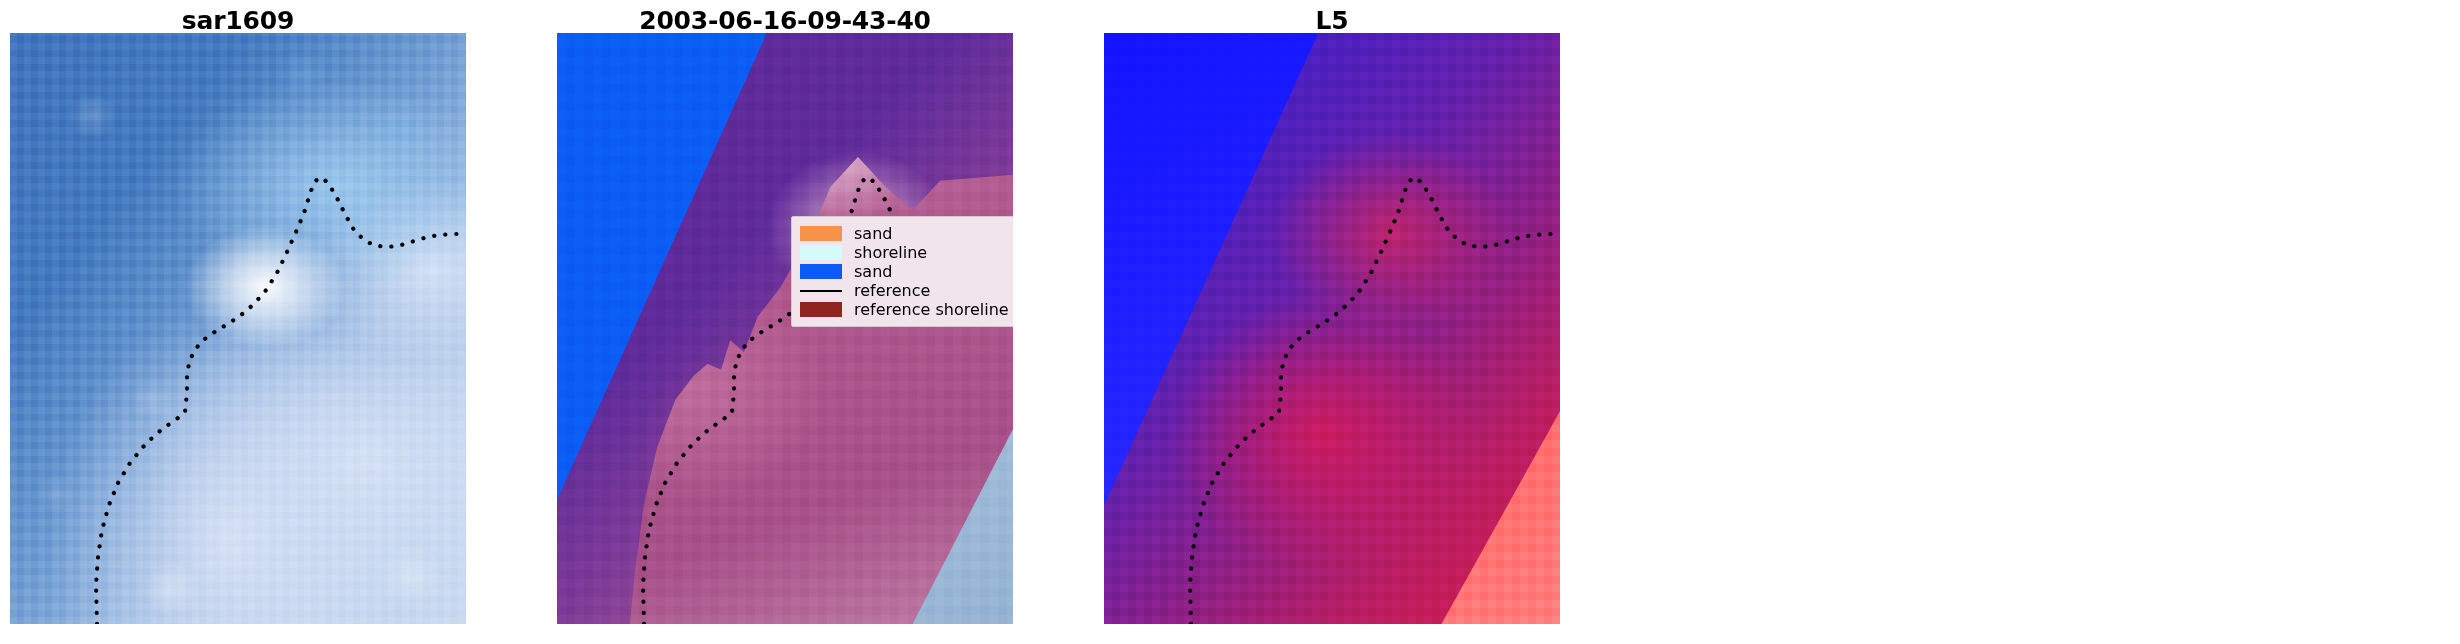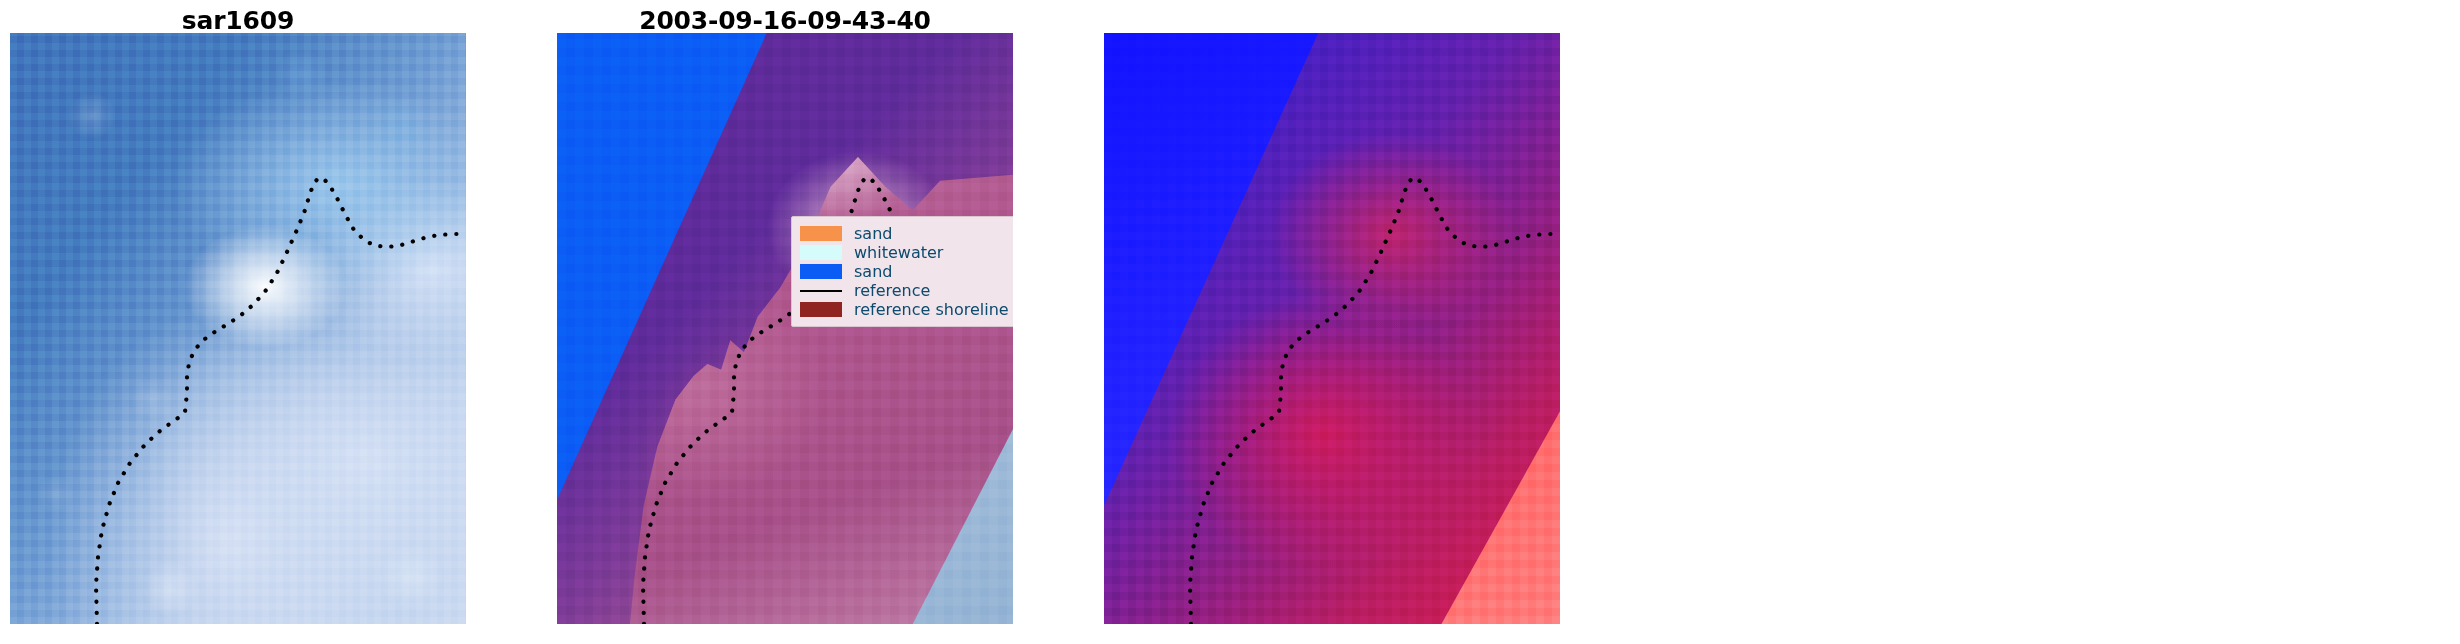--- a/index.html
+++ b/index.html
@@ -176,21 +176,21 @@
     align-items: center;
   }
   .legend-line {
     width: 42px;
     height: 2px;
     background: #000000;
   }
   .legend-label {
     margin-left: 12px;
     font-size: 16px;
-    color: #0c4a6e;
+    color: #000000;
     white-space: nowrap;
     font-family: "DejaVu Sans", sans-serif;
   }
 </style>
 </head>
 <body>
 
 <div class="figure">
 
   <div class="panel" style="left:10px">
@@ -201,61 +201,62 @@
         <div class="p1-blotch"></div>
         <div class="p1-texture"></div>
       </div>
       <svg class="shoreline-svg" viewBox="0 0 456 591" preserveAspectRatio="none">
         <path class="shoreline-path" d="M 87,591 L 86,552 L 88,524 L 92,497 L 99,472 L 108,450 L 120,430 L 133,414 L 146,401 L 158,392 L 168,385 L 175,379 L 177,360 L 177,344 L 179,330 L 184,318 L 192,308 L 203,300 L 216,292 L 230,283 L 244,271 L 257,256 L 268,238 L 277,219 L 286,199 L 294,180 L 299,164 L 303,152 L 308,145 L 314,146 L 320,153 L 328,167 L 336,183 L 344,197 L 353,206 L 363,212 L 375,214 L 388,213 L 401,209 L 414,205 L 428,202 L 443,201 L 456,201"></path>
       </svg>
     </div>
   </div>
 
   <div class="panel" style="left:557px">
-    <div class="panel-title">2003-09-16-09-43-40</div>
+    <div class="panel-title">2003-06-16-09-43-40</div>
     <div class="panel-image">
       <div class="layerstack">
         <div class="p2-base"></div>
         <div class="p2-sandzone"></div>
         <div class="p2-whitewater"></div>
         <div class="p2-water"></div>
         <div class="p2-texture"></div>
       </div>
       <svg class="shoreline-svg" viewBox="0 0 456 591" preserveAspectRatio="none">
         <path class="shoreline-path" d="M 87,591 L 86,552 L 88,524 L 92,497 L 99,472 L 108,450 L 120,430 L 133,414 L 146,401 L 158,392 L 168,385 L 175,379 L 177,360 L 177,344 L 179,330 L 184,318 L 192,308 L 203,300 L 216,292 L 230,283 L 244,271 L 257,256 L 268,238 L 277,219 L 286,199 L 294,180 L 299,164 L 303,152 L 308,145 L 314,146 L 320,153 L 328,167 L 336,183 L 344,197 L 353,206 L 363,212 L 375,214 L 388,213 L 401,209 L 414,205 L 428,202 L 443,201 L 456,201"></path>
       </svg>
 
       <div class="legend">
         <div class="legend-row">
           <span class="legend-swatch" style="background:#f7924a"></span>
           <span class="legend-label">sand</span>
         </div>
         <div class="legend-row">
           <span class="legend-swatch" style="background:#d6fbfb"></span>
-          <span class="legend-label">whitewater</span>
+          <span class="legend-label">shoreline</span>
         </div>
         <div class="legend-row">
           <span class="legend-swatch" style="background:#0a5cf5"></span>
           <span class="legend-label">sand</span>
         </div>
         <div class="legend-row">
           <span class="legend-line-wrap">
               <span class="legend-line"></span>
             </span>
           <span class="legend-label">reference</span>
         </div>
         <div class="legend-row">
           <span class="legend-swatch" style="background:#8f2420"></span>
           <span class="legend-label">reference shoreline buffer</span>
         </div>
       </div>
     </div>
   </div>
 
   <div class="panel" style="left:1104px">
+    <div class="panel-title">L5</div>
     <div class="panel-image">
       <div class="layerstack">
         <div class="p3-base"></div>
         <div class="p3-sand"></div>
         <div class="p3-water"></div>
         <div class="p3-texture"></div>
       </div>
       <svg class="shoreline-svg" viewBox="0 0 456 591" preserveAspectRatio="none">
         <path class="shoreline-path" d="M 87,591 L 86,552 L 88,524 L 92,497 L 99,472 L 108,450 L 120,430 L 133,414 L 146,401 L 158,392 L 168,385 L 175,379 L 177,360 L 177,344 L 179,330 L 184,318 L 192,308 L 203,300 L 216,292 L 230,283 L 244,271 L 257,256 L 268,238 L 277,219 L 286,199 L 294,180 L 299,164 L 303,152 L 308,145 L 314,146 L 320,153 L 328,167 L 336,183 L 344,197 L 353,206 L 363,212 L 375,214 L 388,213 L 401,209 L 414,205 L 428,202 L 443,201 L 456,201"></path>
       </svg>

